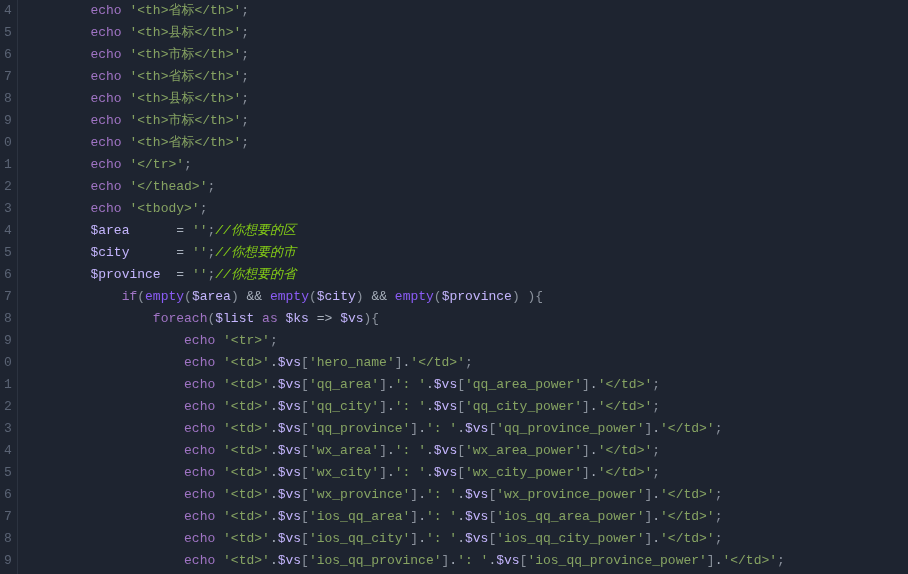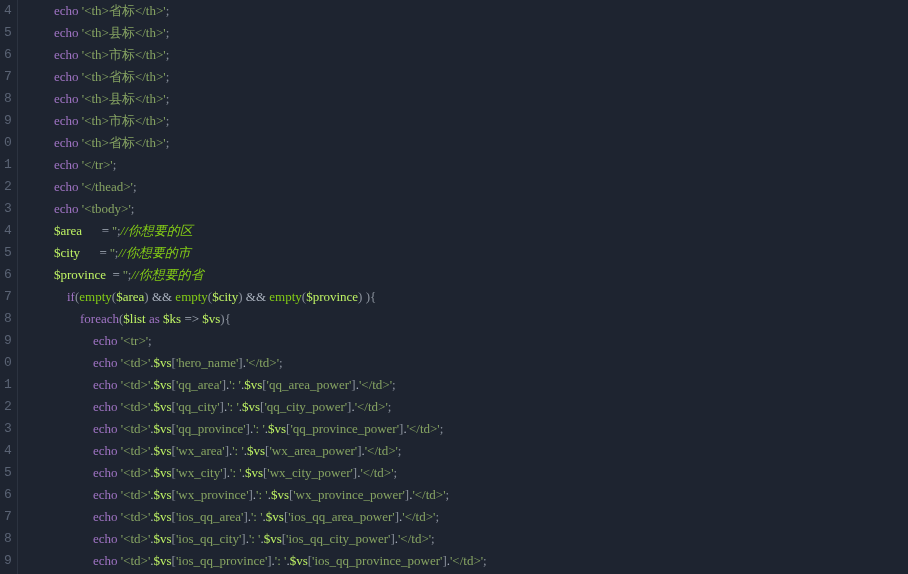--- a/index.html
+++ b/index.html
@@ -24,27 +24,26 @@
     user-select: none;
     flex-shrink: 0;
     border-right: 1px solid #2c3340;
     width: 18px;
   }
   .gutter div { height: 22px; }
   .code {
     padding-left: 10px;
     white-space: pre;
     color: #a9b1bd;
-    font-family: Liberation Serif, serif;
   }
   .line { height: 22px; }
   .kw { color: #a074c4; }          
-  .fn { color: #84cc16; }          
+  .fn { color: #8b5cf6; }          
   .str { color: #86a362; }         
-  .var { color: #bef264; }         
+  .var { color: #c4b5fd; }         
   .op { color: #a9b1bd; }          
   .punc { color: #8a919c; }        
   .cmt { color: #84cc16; font-style: italic; }
   .arrow { color: #a9b1bd; }
 </style>
 </head>
 <body>
 
 <div class="editor">
   <div class="gutter">

